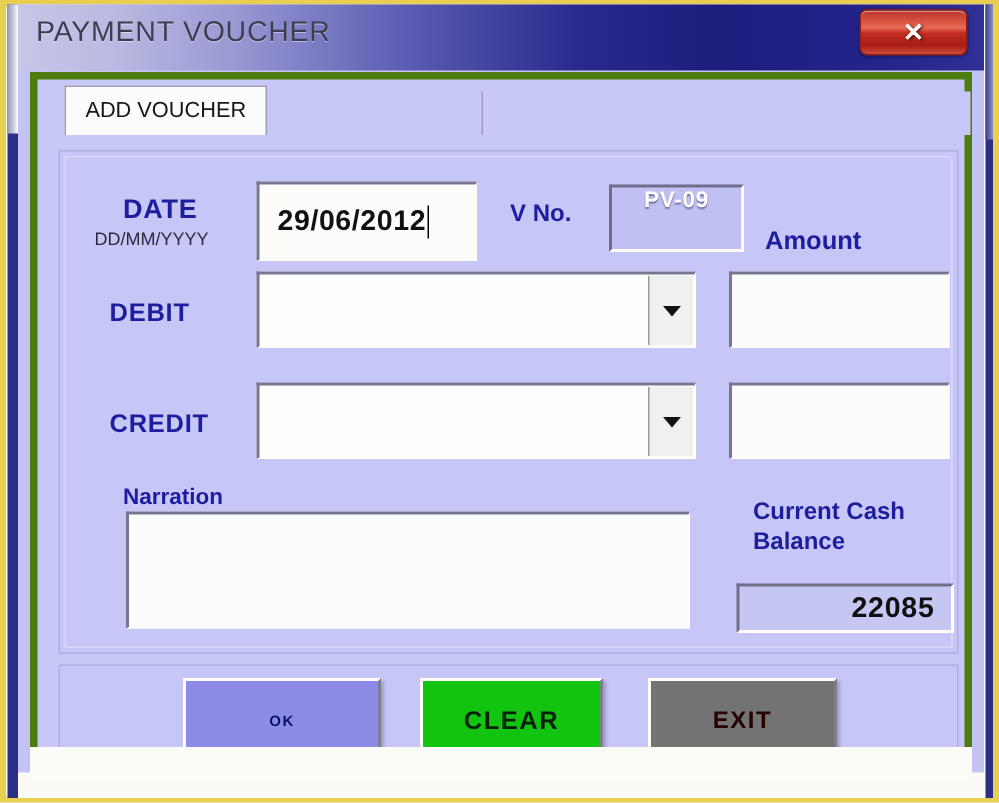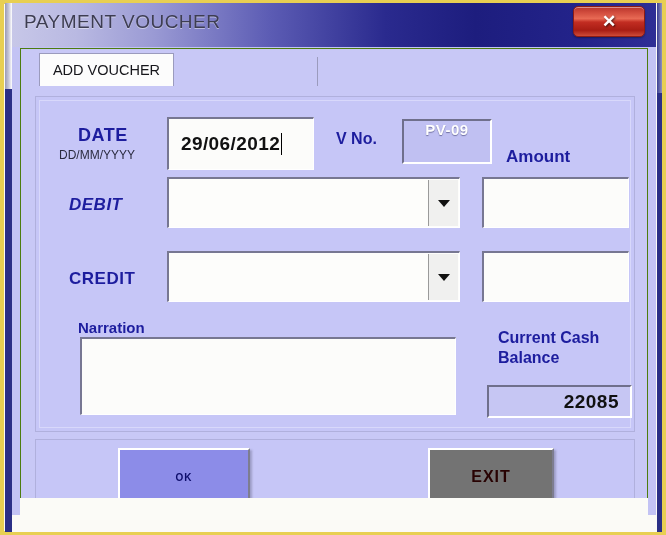--- a/index.html
+++ b/index.html
@@ -112,21 +112,21 @@
     text-shadow: 1px 1px 2px rgba(0,0,0,0.65);
     line-height: 1;
   }
 
   
   .tab-area {
     position: absolute;
     left: 8px; top: 45px;
     width: 628px; height: 472px;
     background: #c8c8f6;
-    border: 1px solid #4d7c0f;
+    border: 5px solid #4d7c0f;
     box-sizing: border-box;
   }
 
   .tabstrip {
     position: absolute;
     left: 4px; top: 4px;
     width: 618px; height: 33px;
   }
   .tab {
     position: absolute;
@@ -193,21 +193,21 @@
     white-space: nowrap;
   }
   .lbl-date   { left: 42px;  top: 28px;  font-size: 18px; letter-spacing: .5px; }
   .lbl-datefmt{
     position:absolute; left: 23px; top: 51px;
     font-size: 12px; color:#2b2b40; font-weight:normal;
     font-family:"Liberation Sans", sans-serif; white-space:nowrap;
   }
   .lbl-vno    { left: 300px; top: 33px;  font-size: 16px; }
   .lbl-amount { left: 470px; top: 50px;  font-size: 17px; }
-  .lbl-debit  { left: 33px;  top: 98px;  font-size: 17px; letter-spacing:.5px;font-style:italic;}
+  .lbl-debit  { left: 33px;  top: 98px;  font-size: 17px; letter-spacing:.5px;}
   .lbl-credit { left: 33px;  top: 172px; font-size: 17px; letter-spacing:.5px;}
   .lbl-narr   { left: 42px;  top: 222px; font-size: 15px; }
   .lbl-ccb    { left: 462px; top: 231px; font-size: 16px; line-height: 20px; width: 130px; white-space: normal;}
 
   
   .field {
     position: absolute;
     background: #fcfcfa;
     border-top: 2px solid #777792;
     border-left: 2px solid #777792;
@@ -450,20 +450,23 @@
         <div class="lbl lbl-ccb">Current Cash Balance</div>
         <div class="ccb-box">
           <span class="ccb-value">22085</span>
         </div>
       </div>
 
       <div class="btn-panel">
         <div class="btn btn-ok">
           <span>OK</span>
         </div>
+        <div class="btn btn-clear">
+          <span>CLEAR</span>
+        </div>
         <div class="btn btn-exit">
           <span>EXIT</span>
         </div>
       </div>
 
     </div>
 
     <div class="bottom-strip"></div>
 
   </div>

